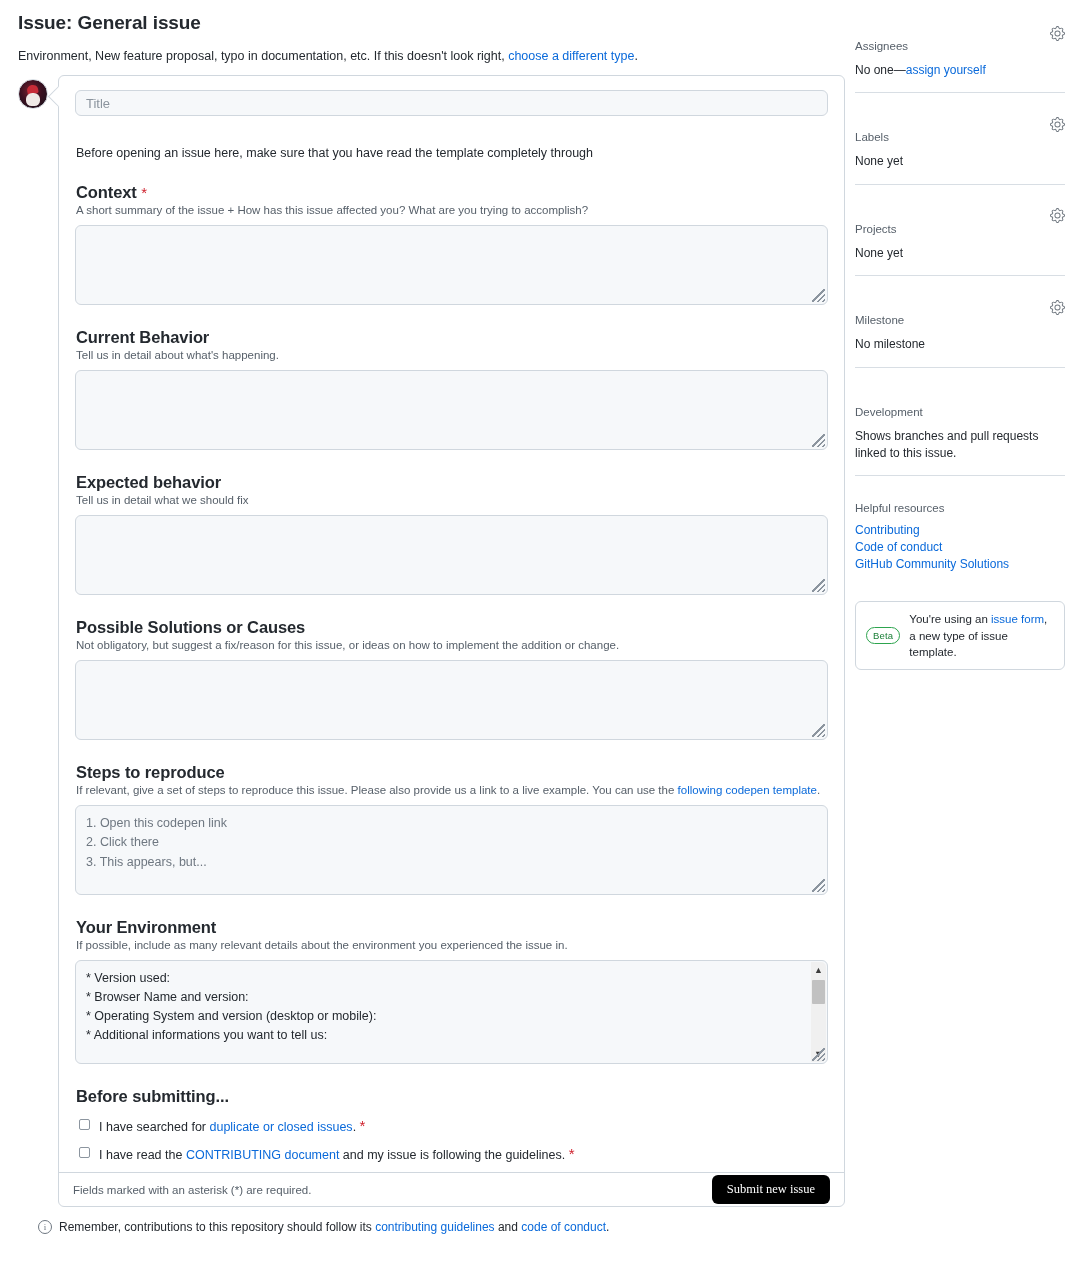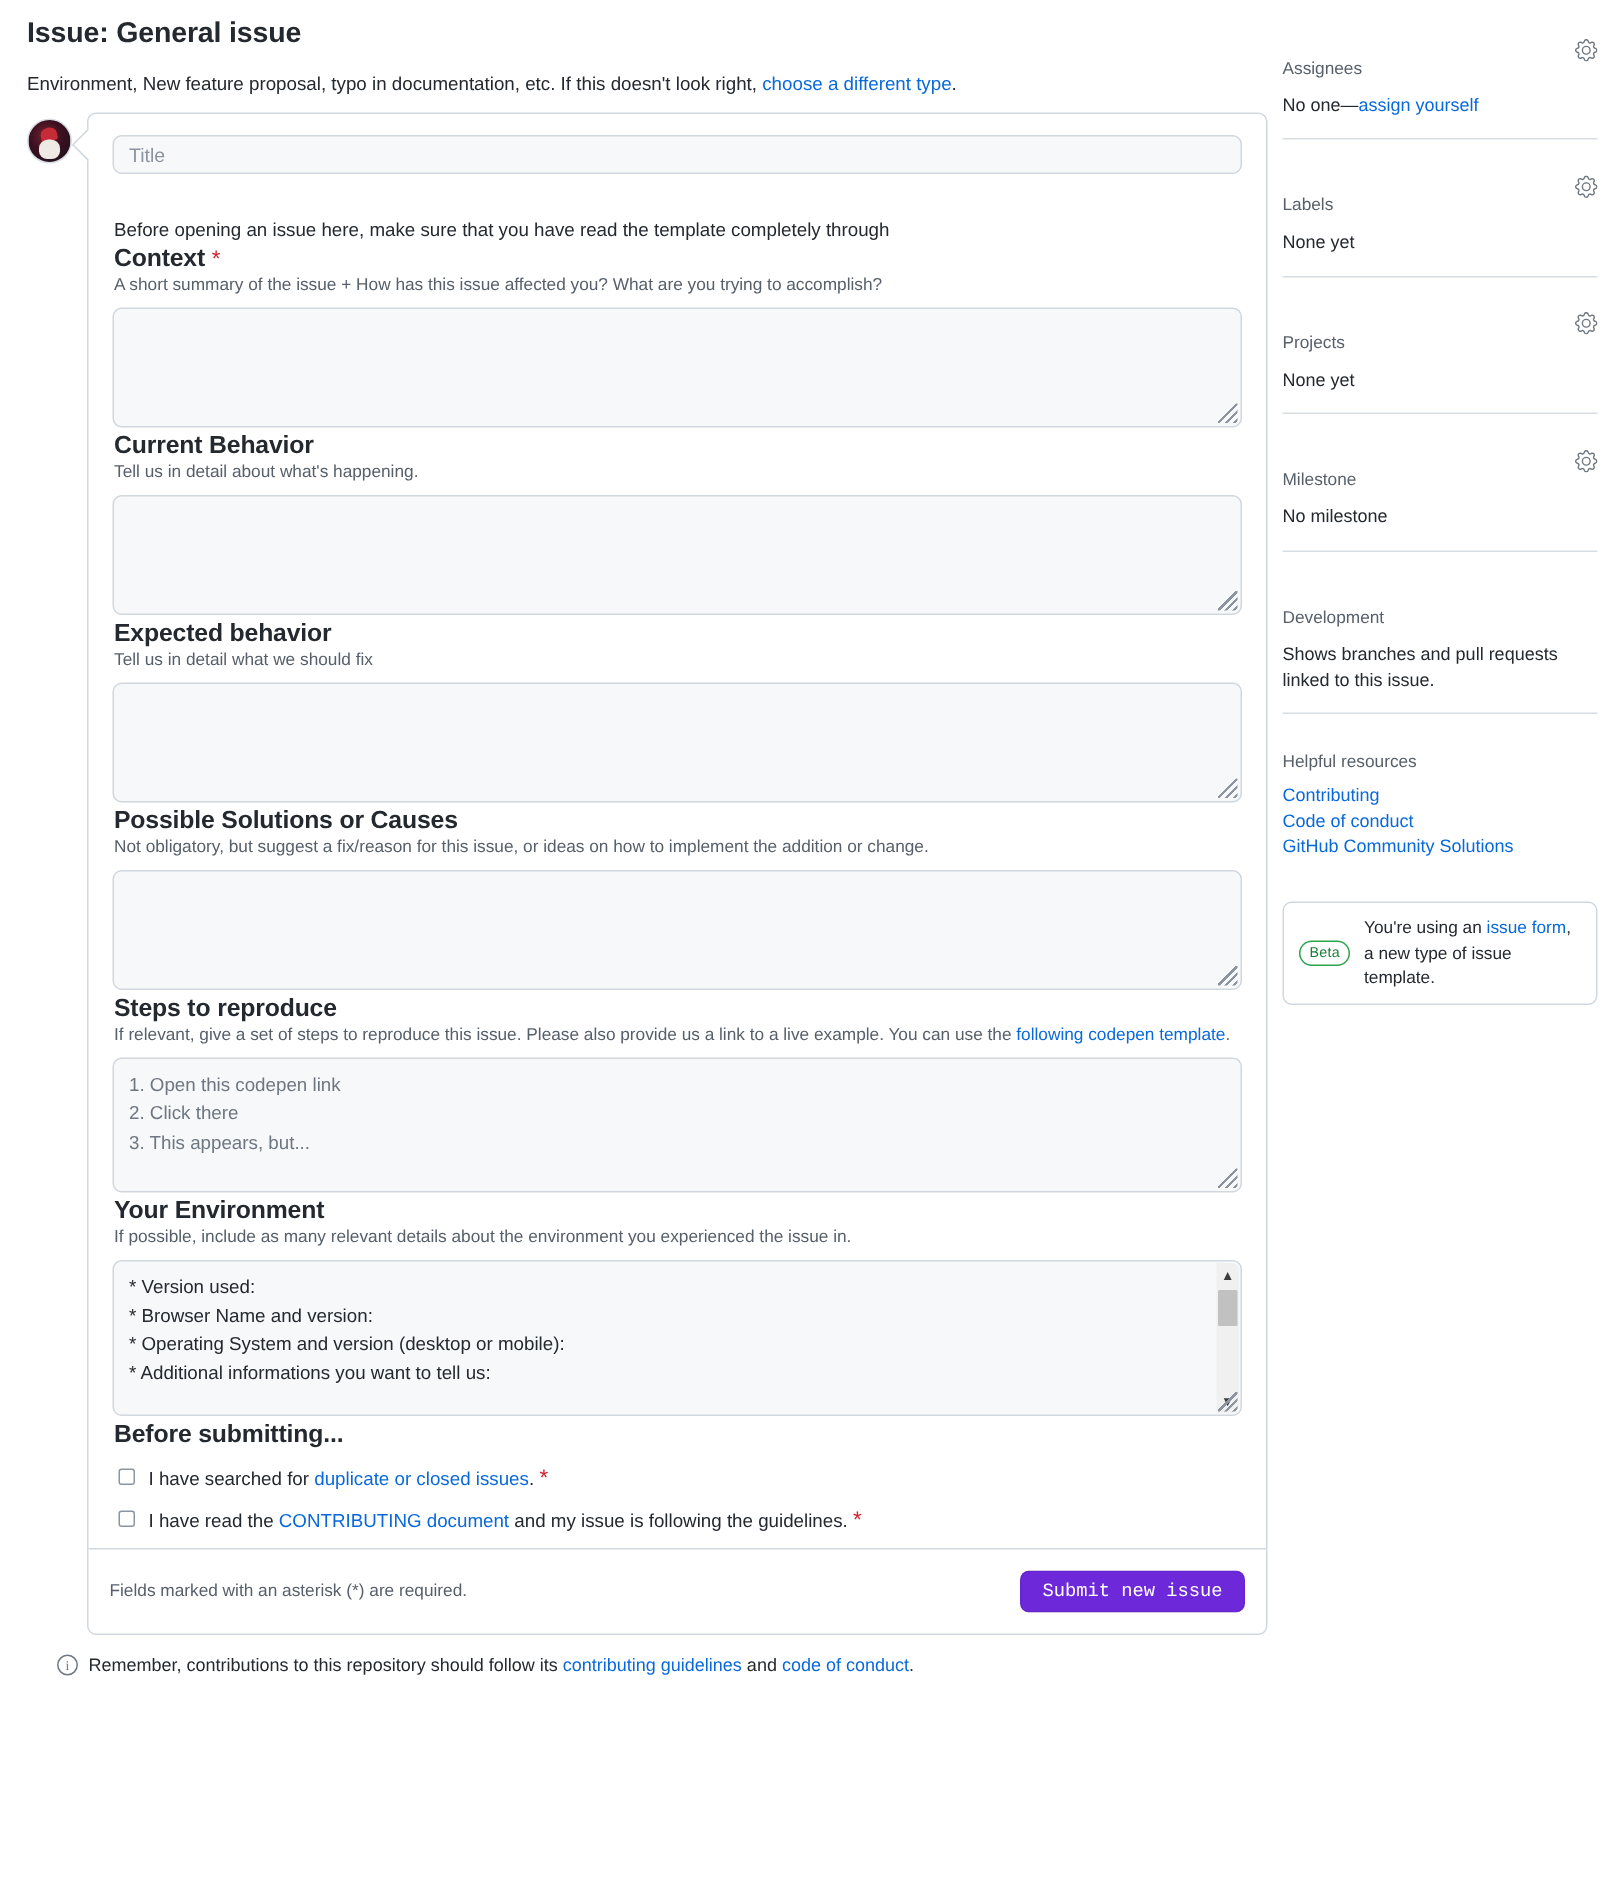--- a/index.html
+++ b/index.html
@@ -61,21 +61,21 @@
     display: block; width: 100%; height: 26px;
     border: 1px solid #d0d7de; border-radius: 6px;
     background: #f6f8fa; padding: 3px 10px;
     font-family: "Liberation Sans", sans-serif; font-size: 13px;
     color: #24292f; outline: none;
   }
   .title-input::placeholder { color: #8b949e; }
 
   .intro-text { font-size: 12.5px; color: #24292f; margin: 30px 0 0 1px; }
 
-  .field { margin-top: 3px; }
+  .field { margin-top: 23px; }
   .field-label {
     font-size: 16.5px; font-weight: bold; color: #24292f;
     margin: 0 0 1px 1px; letter-spacing: -0.1px;
   }
   .req { color: #cf222e; font-weight: normal; font-size: 15px; }
   .field-desc { font-size: 11.5px; color: #57606a; margin: 2px 0 9px 1px; }
 
   .ta-wrap { position: relative; }
   textarea.ta {
     display: block; width: 100%;
@@ -121,26 +121,26 @@
   .chk-row { display: flex; align-items: flex-start; margin-top: 11px; }
   .chk {
     width: 11px; height: 11px; border: 1px solid #8c959f; border-radius: 2px;
     background: #ffffff; flex: 0 0 11px; margin: 2px 9px 0 4px; cursor: pointer;
   }
   .chk-label { font-size: 12.5px; color: #24292f; }
 
   
   .form-footer {
     border-top: 1px solid #d0d7de;
-    padding: 14px 14px; display: flex; align-items: center; justify-content: space-between;
+    padding: 2px 14px; display: flex; align-items: center; justify-content: space-between;
   }
   .footnote { font-size: 11.5px; color: #57606a; }
   .submit-btn {
-    background: #6d28d9; border: 1px solid rgba(27,31,36,0.08); border-radius: 6px;
-    color: #ffffff; font-size: 12.5px; font-family: Liberation Mono, monospace;
+    background: #000000; border: 1px solid rgba(27,31,36,0.08); border-radius: 6px;
+    color: #ffffff; font-size: 12.5px; font-family: Liberation Serif, serif;
     padding: 6px 14px; cursor: default;
   }
   .reminder {
     display: flex; align-items: center; gap: 7px;
     font-size: 12px; color: #24292f; margin: 13px 0 0 22px;
   }
   .info-icon {
     width: 14px; height: 14px; border: 1px solid #6e7781; border-radius: 50%;
     color: #6e7781; font-size: 9px; line-height: 12px; text-align: center;
     font-family: "Liberation Serif", serif; flex: 0 0 14px;

